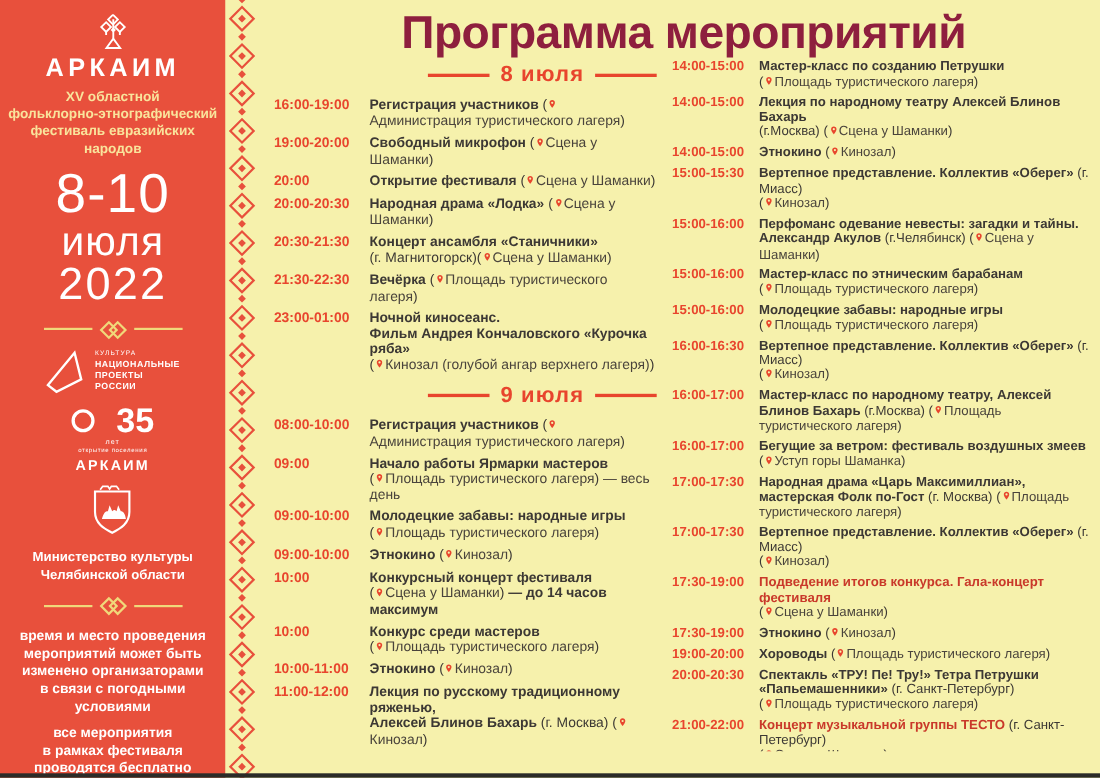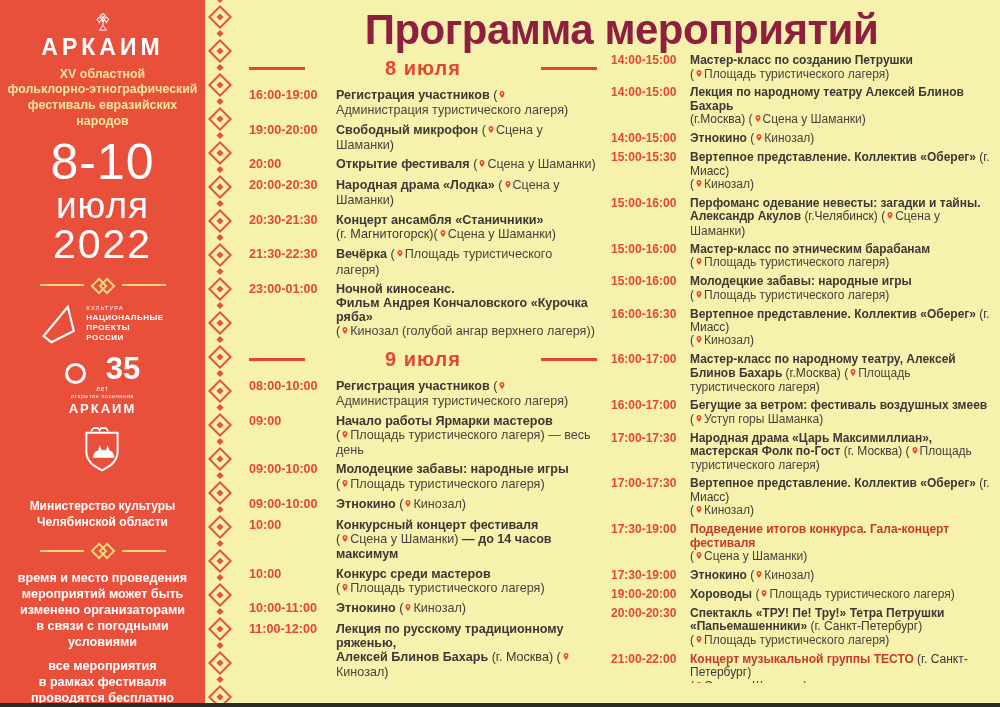--- a/index.html
+++ b/index.html
@@ -25,28 +25,28 @@
   .divider{display:flex;align-items:center;gap:8px;margin:13px 0 5px}
   .div-line{width:44px;height:2px;background:#f0d87a}
   .div-knot{position:relative;width:22px;height:15px}
   .div-knot .k1,.div-knot .k2{position:absolute;top:2px;width:8px;height:8px;border:2.5px solid #f0d87a;transform:rotate(45deg)}
   .div-knot .k1{left:1px}.div-knot .k2{left:9px}
   .natproj{display:flex;align-items:center;gap:7px;margin-top:6px}
   .np-text{text-align:left;color:#ffffff}
   .np-top{font-size:6px;letter-spacing:1px;margin-bottom:2px}
   .np-main{font-size:8px;font-weight:bold;line-height:1.25;letter-spacing:.5px}
   .logo35{margin-top:9px}
-  .l35-row{display:flex;align-items:flex-end;justify-content:center;gap:20px}
+  .l35-row{display:flex;align-items:center;justify-content:center;gap:20px}
   .l35-ring{width:15px;height:15px;border:3px solid #fff;border-radius:50%;display:inline-block}
   .l35-num{font-size:31px;font-weight:bold;line-height:1}
   .l35-years{font-size:6.5px;letter-spacing:1px;margin-top:1px}
   .l35-caption{font-size:5.5px;letter-spacing:.6px;margin-top:1px}
   .l35-name{font-size:13px;font-weight:bold;letter-spacing:2px;margin-top:2px}
   .ministry{margin-top:9px}
-  .ministry-name{font-size:12px;font-weight:bold;line-height:1.35;margin-top:19px}
+  .ministry-name{font-size:12px;font-weight:bold;line-height:1.35;margin-top:4px}
   .note{font-size:12.6px;font-weight:bold;line-height:1.27;margin-top:8px}
   
   .ornament{
     position:absolute;left:205px;top:0;width:30px;height:707px;
     background:#f6f1ac;display:flex;flex-direction:column;overflow:hidden;
   }
   .motif{height:34px;flex:0 0 auto;position:relative;width:100%}
   .motif .d-out{position:absolute;left:50%;top:50%;width:13px;height:13px;border:2px solid #e8503c;transform:translate(-50%,-50%) rotate(45deg)}
   .motif .d-in{position:absolute;left:50%;top:50%;width:5px;height:5px;background:#e8503c;transform:translate(-50%,-50%) rotate(45deg)}
   .motif::before{content:"";position:absolute;left:50%;top:-3px;width:5px;height:5px;background:#e8503c;transform:translate(-50%,0) rotate(45deg)}
@@ -56,21 +56,21 @@
     box-sizing:border-box;padding:6px 6px 0 14px;overflow:hidden;
   }
   .program-title{
     color:#8e1f3e;font-size:42px;font-weight:bold;text-align:center;
     line-height:1.05;margin:2px 0 1px;letter-spacing:-.5px;
   }
   .cols{display:flex;gap:14px;margin-top:2px}
   .col{display:flex;flex-direction:column}
   .col-left{width:348px;font-size:12.6px}
   .col-right{width:383px;font-size:12px}
-  .day-header{display:flex;align-items:center;justify-content:space-between;margin:3px 0 8px}
+  .day-header{display:flex;align-items:center;justify-content:flex-end;gap:10px;margin:3px 0 8px}
   .day-label{color:#e8452d;font-weight:bold;font-size:20px;letter-spacing:1px}
   .day-line{width:56px;height:3px;background:#e8452d}
   .event{display:flex;gap:7px;margin-bottom:5.5px;line-height:1.12}
   .col-right .event{margin-bottom:4.5px}
   .time{min-width:80px;color:#e8452d;font-weight:bold;white-space:nowrap}
   .col-right .time{min-width:72px}
   .body-text{color:#3c3834}
   .seg-b{font-weight:bold;color:#3c3834}
   .seg-n{color:#3c3834}
   .seg-i{color:#4a443c}

